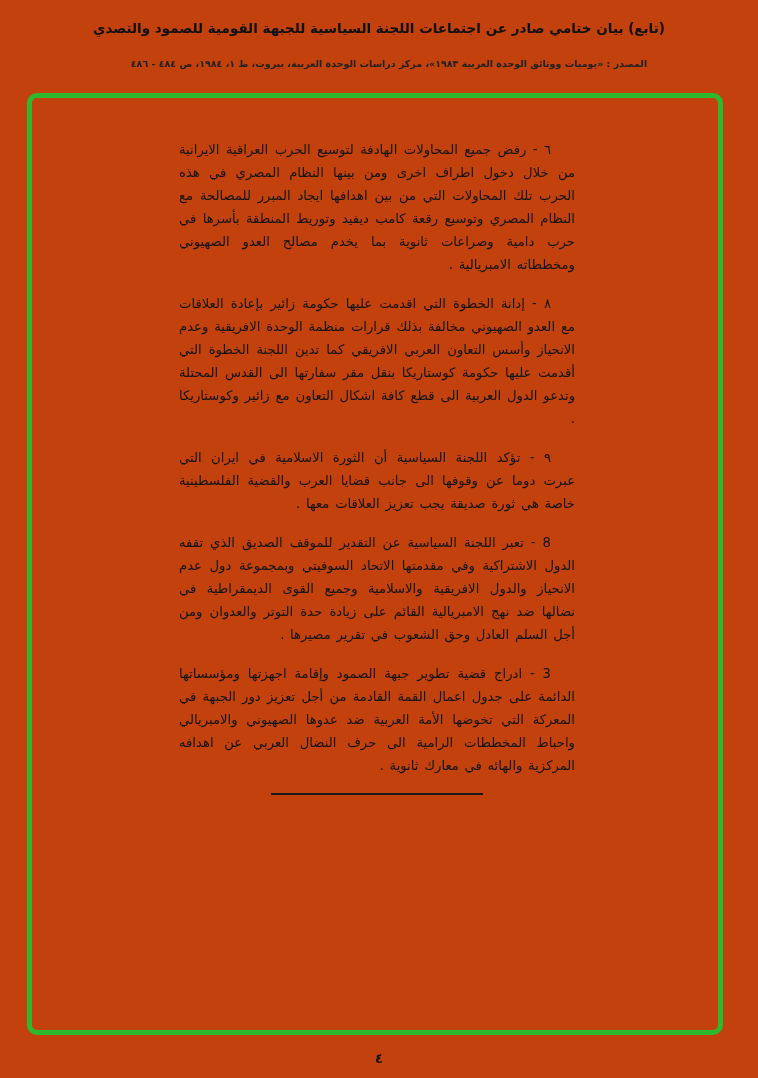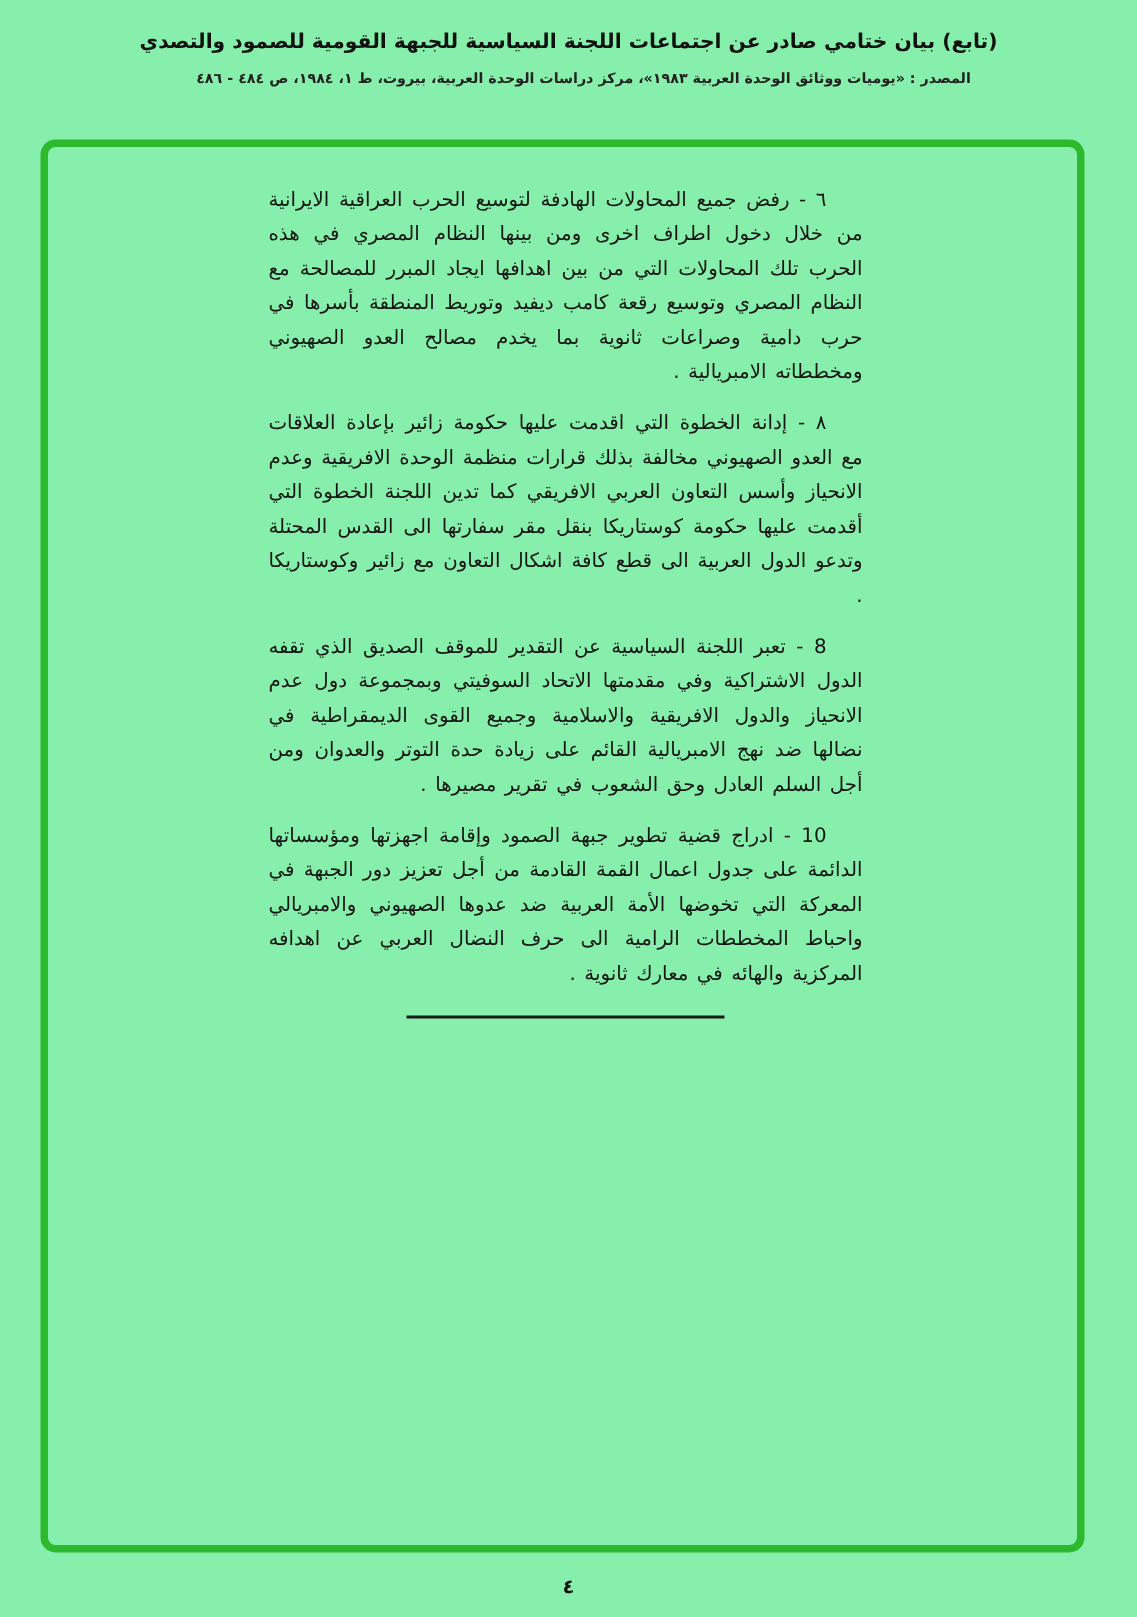--- a/index.html
+++ b/index.html
@@ -5,39 +5,39 @@
   html, body {
     margin: 0;
     padding: 0;
     background: #ffffff;
     font-family: "DejaVu Sans", sans-serif;
   }
   .page {
     position: relative;
     width: 758px;
     height: 1078px;
-    background: #86efac;
+    background: #c2410c;
     direction: rtl;
     overflow: hidden;
   }
   .doc-header {
     position: absolute;
     top: 20px;
     left: 0;
     width: 100%;
     text-align: center;
   }
   .doc-title {
     font-size: 13.5px;
     font-weight: bold;
     color: #111;
     letter-spacing: 0.2px;
   }
   .doc-source {
-    margin-top: 11px;
+    margin-top: 22px;
     font-size: 9.5px;
     font-weight: bold;
     color: #222;
     padding-left: 20px;
   }
   .content-frame {
     position: absolute;
     left: 27px;
     top: 93px;
     width: 696px;
@@ -47,21 +47,21 @@
     box-sizing: border-box;
   }
   .text-column {
     position: absolute;
     top: 122px;
     right: 183px;
     width: 396px;
     direction: rtl;
   }
   .para {
-    margin: 0 0 11px 0;
+    margin: 16px 0 11px 0;
     font-size: 13.2px;
     line-height: 23px;
     color: #151515;
     text-align: justify;
     text-indent: 24px;
     word-spacing: 1.5px;
   }
   .divider {
     width: 212px;
     height: 2px;
@@ -87,20 +87,21 @@
   <div class="doc-header">
     <div class="doc-title">(تابع) بيان ختامي صادر عن اجتماعات اللجنة السياسية للجبهة القومية للصمود والتصدي</div>
     <div class="doc-source">المصدر : «يوميات ووثائق الوحدة العربية ١٩٨٣»، مركز دراسات الوحدة العربية، بيروت، ط ١، ١٩٨٤، ص ٤٨٤ - ٤٨٦</div>
   </div>
 
   <div class="content-frame"></div>
 
   <div class="text-column">
     <p class="para">٦ - رفض جميع المحاولات الهادفة لتوسيع الحرب العراقية الايرانية من خلال دخول اطراف اخرى ومن بينها النظام المصري في هذه الحرب تلك المحاولات التي من بين اهدافها ايجاد المبرر للمصالحة مع النظام المصري وتوسيع رقعة كامب ديفيد وتوريط المنطقة بأسرها في حرب دامية وصراعات ثانوية بما يخدم مصالح العدو الصهيوني ومخططاته الامبريالية .</p>
     <p class="para">٨ - إدانة الخطوة التي اقدمت عليها حكومة زائير بإعادة العلاقات مع العدو الصهيوني مخالفة بذلك قرارات منظمة الوحدة الافريقية وعدم الانحياز وأسس التعاون العربي الافريقي كما تدين اللجنة الخطوة التي أقدمت عليها حكومة كوستاريكا بنقل مقر سفارتها الى القدس المحتلة وتدعو الدول العربية الى قطع كافة اشكال التعاون مع زائير وكوستاريكا .</p>
+    <p class="para">٩ - تؤكد اللجنة السياسية أن الثورة الاسلامية في ايران التي عبرت دوما عن وقوفها الى جانب قضايا العرب والقضية الفلسطينية خاصة هي ثورة صديقة يجب تعزيز العلاقات معها .</p>
     <p class="para">8 - تعبر اللجنة السياسية عن التقدير للموقف الصديق الذي تقفه الدول الاشتراكية وفي مقدمتها الاتحاد السوفيتي وبمجموعة دول عدم الانحياز والدول الافريقية والاسلامية وجميع القوى الديمقراطية في نضالها ضد نهج الامبريالية القائم على زيادة حدة التوتر والعدوان ومن أجل السلم العادل وحق الشعوب في تقرير مصيرها .</p>
-    <p class="para">10 - ادراج قضية تطوير جبهة الصمود وإقامة اجهزتها ومؤسساتها الدائمة على جدول اعمال القمة القادمة من أجل تعزيز دور الجبهة في المعركة التي تخوضها الأمة العربية ضد عدوها الصهيوني والامبريالي واحباط المخططات الرامية الى حرف النضال العربي عن اهدافه المركزية والهائه في معارك ثانوية .</p>
+    <p class="para">3 - ادراج قضية تطوير جبهة الصمود وإقامة اجهزتها ومؤسساتها الدائمة على جدول اعمال القمة القادمة من أجل تعزيز دور الجبهة في المعركة التي تخوضها الأمة العربية ضد عدوها الصهيوني والامبريالي واحباط المخططات الرامية الى حرف النضال العربي عن اهدافه المركزية والهائه في معارك ثانوية .</p>
     <div class="divider"></div>
   </div>
 
   <div class="page-number">٤</div>
 
 </div>
 
 </body></html>

